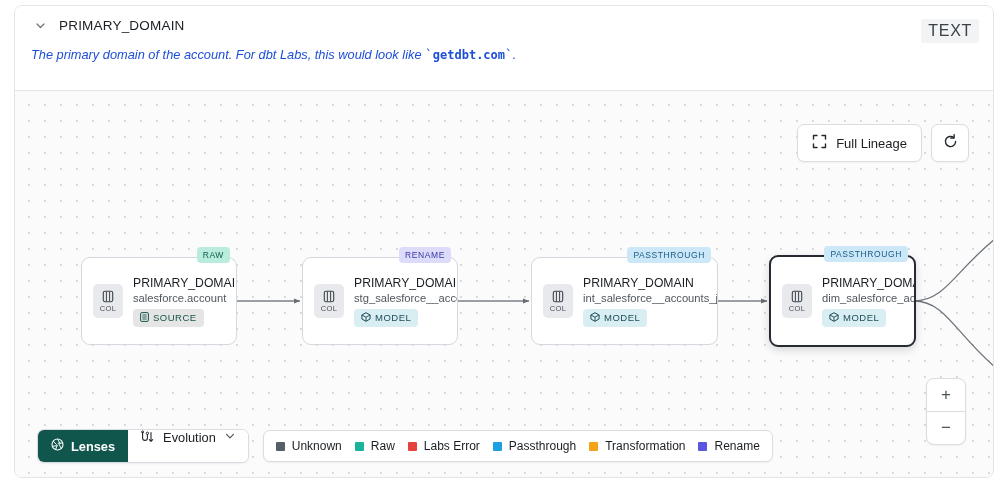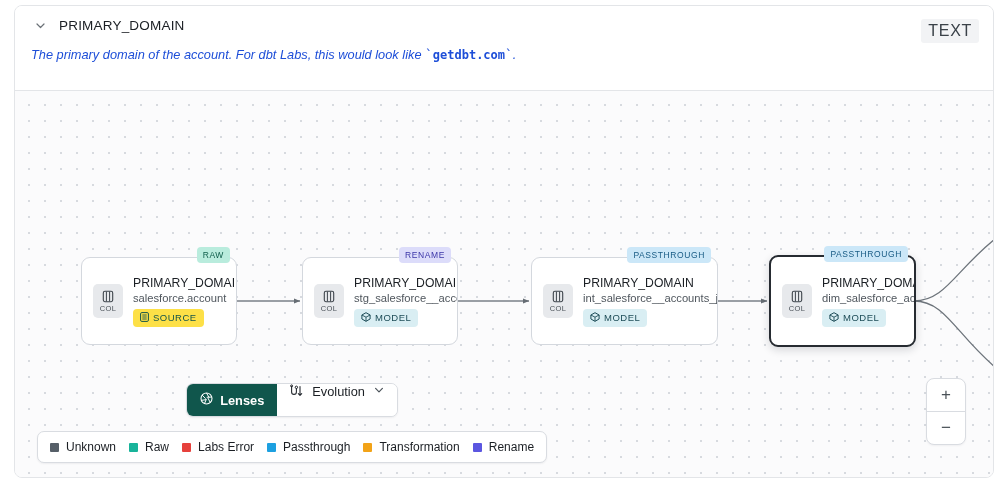--- a/index.html
+++ b/index.html
@@ -197,21 +197,21 @@
     background: #d9eef3;
     color: #1d4c57;
     font-size: 9.5px;
     letter-spacing: .5px;
     border-radius: 4px;
     padding: 3px 7px;
     display: flex;
     align-items: center;
     gap: 4px;
   }
-  .node-tag.source { background: #fde047; color: #14534a; text-align: right; }
+  .node-tag.source { background: #e5e5e5; color: #14534a; text-align: right; }
   .badge {
     position: absolute;
     top: -11px;
     font-size: 8.5px;
     letter-spacing: .6px;
     border-radius: 4px;
     padding: 3px 6px;
     white-space: nowrap;
   }
   .badge.raw { background: #b9ecdd; color: #0e5d4a; right: 6px; }
@@ -242,21 +242,20 @@
   .zoom-btn.top { border-bottom: 1px solid #d9dce1; }
 
   
   .bottom-bar {
     position: absolute;
     left: 22px;
     bottom: 16px;
     display: flex;
     align-items: center;
     gap: 14px;
-    flex-direction: column;
   }
   .lens-group {
     display: flex;
     align-items: stretch;
     height: 32px;
     border-radius: 7px;
     overflow: hidden;
     border: 1px solid #d9dce1;
     background: #fff;
     box-shadow: 0 1px 2px rgba(16,24,40,.06);
@@ -335,20 +334,38 @@
             <path d="M0,0.6 L6.2,3.2 L0,5.8 z" fill="#666d74"></path>
           </marker>
         </defs>
         <line x1="222" y1="210" x2="285" y2="210" stroke="#7a8088" stroke-width="1.3" marker-end="url(#arrow)"></line>
         <line x1="443" y1="210" x2="514" y2="210" stroke="#7a8088" stroke-width="1.3" marker-end="url(#arrow)"></line>
         <line x1="703" y1="210" x2="752" y2="210" stroke="#7a8088" stroke-width="1.3" marker-end="url(#arrow)"></line>
         <path d="M899,210 C930,210 940,180 980,148" stroke="#6d747b" stroke-width="1.3" fill="none"></path>
         <path d="M899,210 C930,210 940,242 980,276" stroke="#6d747b" stroke-width="1.3" fill="none"></path>
       </svg>
 
+      <div class="top-controls">
+        <div class="btn-white">
+          <span>
+            <svg width="15" height="15" viewBox="0 0 15 15" fill="none">
+              <path d="M1.5 5 V1.5 H5 M10 1.5 H13.5 V5 M13.5 10 V13.5 H10 M5 13.5 H1.5 V10" stroke="#23282e" stroke-width="1.4" stroke-linecap="round" stroke-linejoin="round"></path>
+            </svg>
+          </span>
+          <span>Full Lineage</span>
+        </div>
+        <div class="btn-white btn-icon-only">
+          <span>
+            <svg width="17" height="17" viewBox="0 0 17 17" fill="none">
+              <path d="M13.6 8.5 A5.1 5.1 0 1 1 11.8 4.6" stroke="#23282e" stroke-width="1.4" stroke-linecap="round" fill="none"></path>
+              <path d="M12.1 1.6 L12.1 5.0 L8.7 5.0" stroke="#23282e" stroke-width="1.4" stroke-linecap="round" stroke-linejoin="round" fill="none"></path>
+            </svg>
+          </span>
+        </div>
+      </div>
 
       <div class="node" style="left:66px; top:166px; width:156px; height:88px;">
         <div class="badge raw">RAW</div>
         <div class="node-col-icon">
           <svg width="12" height="13" viewBox="0 0 12 13" fill="none">
             <rect x="1.3" y="1.3" width="9.4" height="10.4" rx="1.6" stroke="#3d444b" stroke-width="1.1"></rect>
             <line x1="4.4" y1="1.6" x2="4.4" y2="11.4" stroke="#3d444b" stroke-width="1"></line>
             <line x1="7.6" y1="1.6" x2="7.6" y2="11.4" stroke="#3d444b" stroke-width="1"></line>
           </svg>
           <span class="lbl">COL</span>

